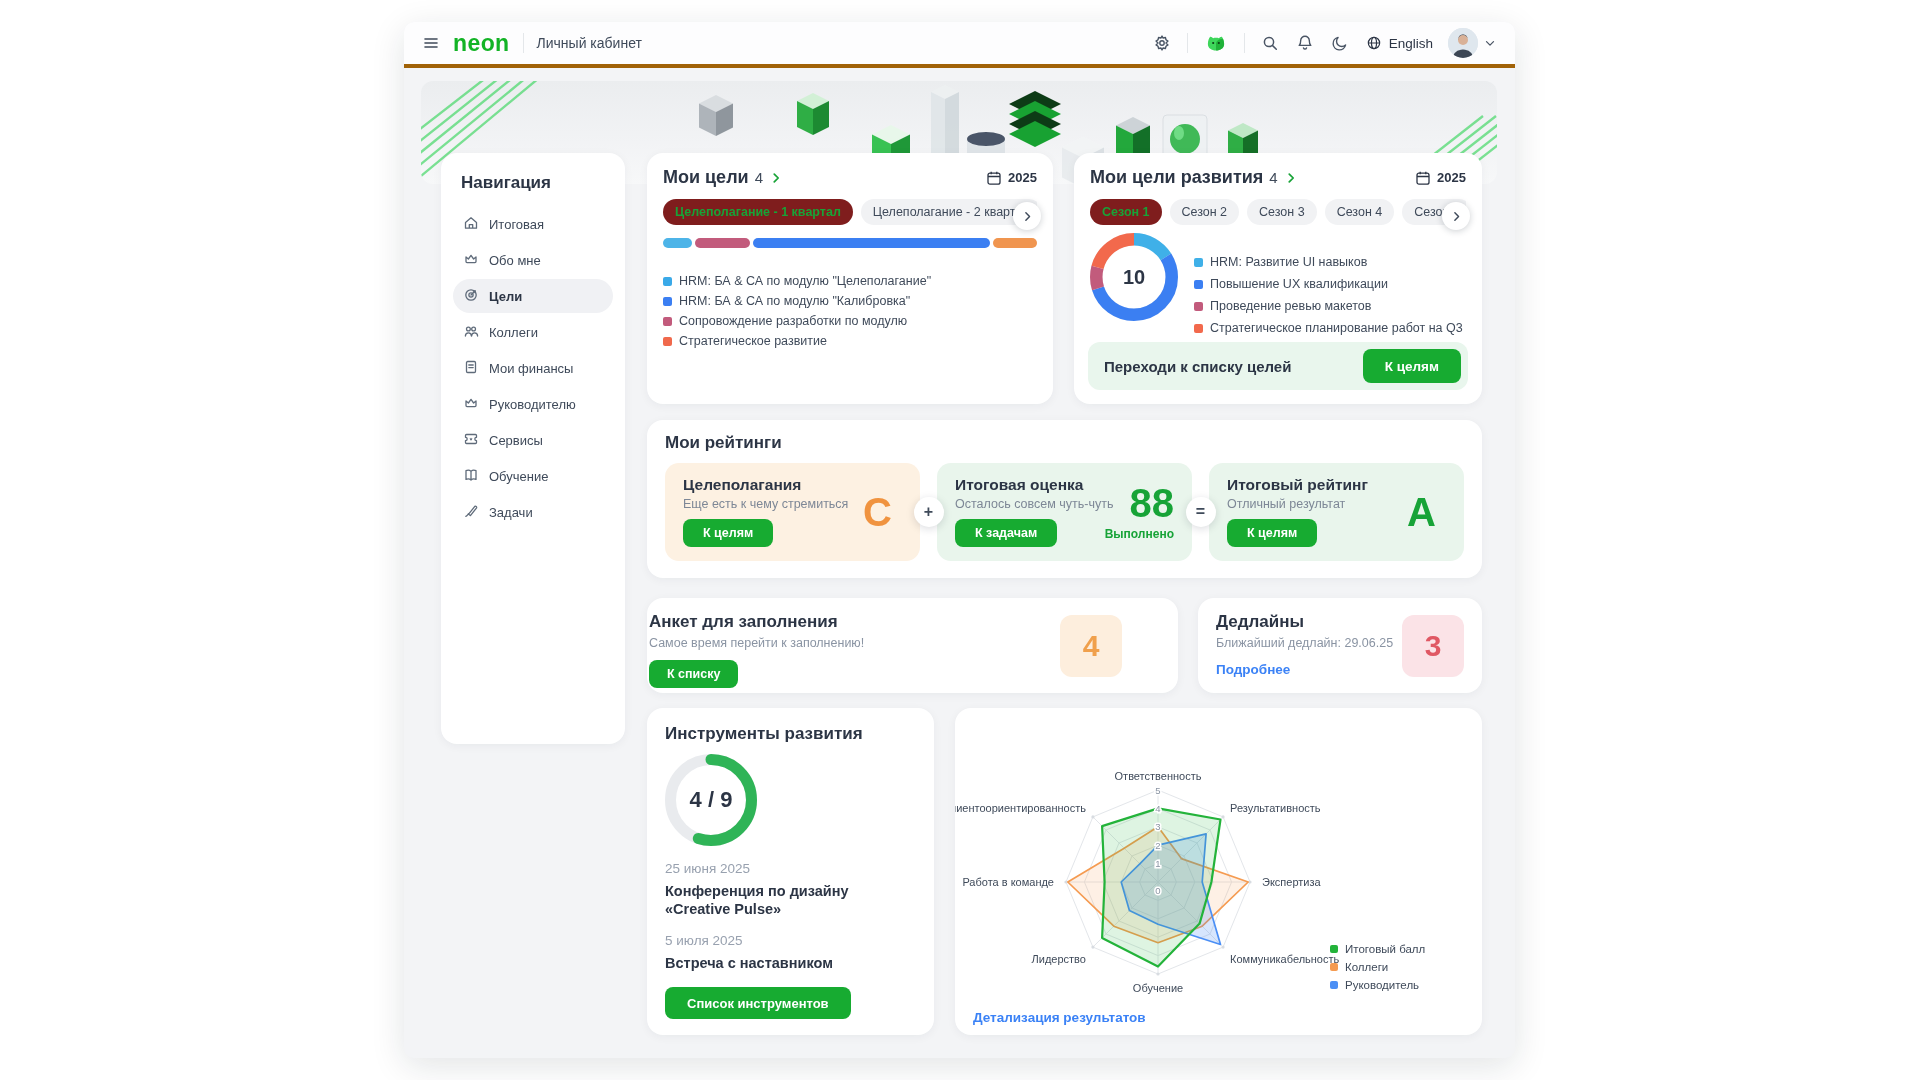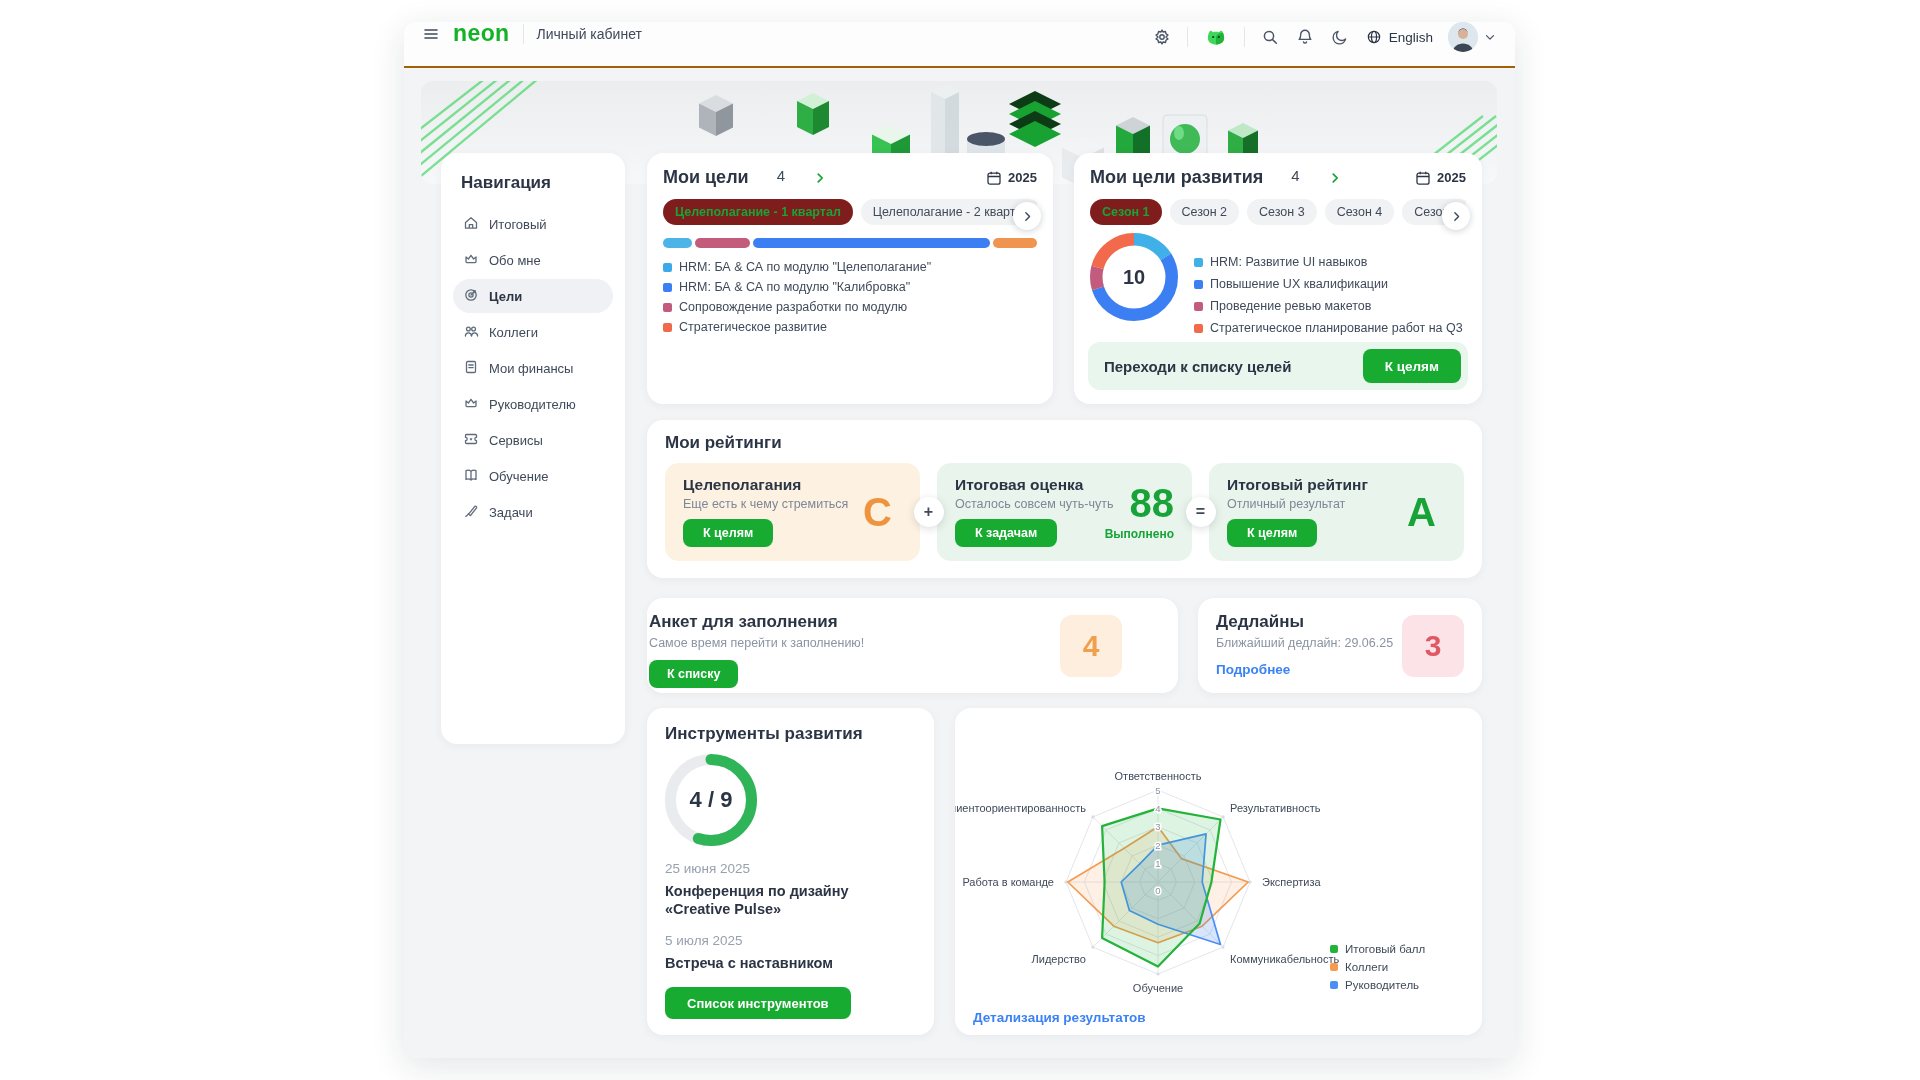--- a/index.html
+++ b/index.html
@@ -1,19 +1,19 @@
 <!DOCTYPE html>
 <html><head>
 <meta charset="utf-8">
 <style>
   html,body{margin:0;padding:0}
   body{width:1920px;height:1080px;background:#ffffff;font-family:"Liberation Sans",sans-serif;color:#2c3545;overflow:hidden;position:relative}
   .app{position:absolute;left:404px;top:22px;width:1111px;height:1036px;background:#f3f4f6;border-radius:10px;box-shadow:0 8px 34px rgba(20,30,45,.12);overflow:hidden}
   
-  .header{position:absolute;left:0;top:0;right:0;height:46px;background:#fdfdfe;border-bottom:2px solid #a16207;display:flex;align-items:flex-start;justify-content:space-between;padding:0 18px;box-sizing:border-box;z-index:6}
+  .header{position:absolute;left:0;top:0;right:0;height:46px;background:#fdfdfe;border-bottom:4px solid #a16207;display:flex;align-items:center;justify-content:space-between;padding:0 18px;box-sizing:border-box;z-index:6}
   .h-left,.h-right{display:flex;align-items:center}
   .h-left{gap:13px}
   .h-right{gap:15px}
   .icon-btn{display:flex;align-items:center;justify-content:center;cursor:pointer}
   .icon-btn svg{display:block}
   .logo{font-size:23px;font-weight:800;color:#12b325;letter-spacing:.4px;line-height:1;cursor:pointer}
   .h-title{font-size:14px;color:#3f4a5a}
   .vdiv{width:1px;height:20px;background:#e4e7ea}
   .lang{display:flex;align-items:center;gap:6px;font-size:13.5px;color:#2c3545;cursor:pointer}
   .avatar-wrap{display:flex;align-items:center;gap:5px;cursor:pointer}
@@ -22,31 +22,31 @@
   .hero{position:absolute;left:17px;top:59px;width:1076px;height:103px;border-radius:12px;background:linear-gradient(180deg,#ebedef 0%,#f2f3f5 60%,#f7f8f9 100%);overflow:hidden;z-index:1}
   
   .card{position:absolute;background:#fff;border-radius:16px;box-shadow:0 2px 10px rgba(25,35,50,.05);box-sizing:border-box;z-index:2}
   .nav-card{left:37px;top:131px;width:184px;height:591px;padding:18px 12px}
   .nav-title{font-size:17px;font-weight:700;margin:2px 8px 14px}
   .nav-item{display:flex;align-items:center;gap:10px;height:34px;padding:0 10px;border-radius:18px;font-size:13px;color:#3f4a5a;cursor:pointer;margin-bottom:2px}
   .nav-item.active{background:#f0f1f4;color:#2c3545;font-weight:700}
   .nav-item svg{flex:0 0 auto}
   .goals-card{left:243px;top:131px;width:406px;height:251px;padding:14px 16px}
   .dev-card{left:670px;top:131px;width:408px;height:251px;padding:14px 16px}
-  .card-head{display:flex;gap:28px}
+  .card-head{display:flex;align-items:center;gap:6px}
   .card-title{font-size:18px;font-weight:700}
   .card-count{font-size:15px;color:#3f4a5a}
   .year{margin-left:auto;display:flex;gap:6px;align-items:center;font-size:13px;font-weight:700;cursor:pointer}
   .tabs{position:relative;display:flex;gap:8px;margin-top:11px;height:26px;overflow:hidden}
   .pill{flex:0 0 auto;display:flex;align-items:center;height:26px;padding:0 12px;border-radius:14px;background:#f1f2f4;font-size:12.5px;color:#3f4a5a;white-space:nowrap;cursor:pointer}
   .pill.active{background:#7f1d1d;color:#18a337;font-weight:700}
   .tab-next{position:absolute;right:12px;top:49px;width:28px;height:28px;border-radius:50%;background:#fff;box-shadow:0 1px 7px rgba(20,30,45,.22);display:flex;align-items:center;justify-content:center;cursor:pointer;z-index:3}
   .seg-bar{display:flex;gap:3px;margin-top:13px;height:10px}
   .seg{border-radius:5px}
-  .legend{margin-top:9px}
+  .legend{margin-top:23px}
   .lrow{display:flex;align-items:center;gap:7px;height:20px;font-size:12.5px;color:#3f4a5a}
   .sq{width:9px;height:9px;border-radius:2px;flex:0 0 auto}
   .banner{position:absolute;left:14px;right:14px;bottom:14px;height:48px;background:#e9f6ed;border-radius:12px;display:flex;align-items:center;justify-content:space-between;padding:0 7px 0 16px;box-sizing:border-box}
   .banner-text{font-size:15px;font-weight:700}
   .btn{display:inline-flex;align-items:center;justify-content:center;background:#17ab31;color:#fff;border:none;border-radius:8px;height:34px;padding:0 22px;font-size:13.5px;font-weight:700;font-family:inherit;cursor:pointer;white-space:nowrap}
   .donut-row{display:flex;gap:16px;margin-top:8px;align-items:flex-start}
   .donut{position:relative;flex:0 0 auto}
   .donut-center{position:absolute;inset:0;display:flex;align-items:center;justify-content:center;font-weight:700}
   .dev-legend{margin-top:18px}
   .dev-legend .lrow{height:22px}
@@ -229,21 +229,21 @@
     </svg>
   </div>
 
   <aside class="card nav-card">
     <div class="nav-title">Навигация</div>
     <div id="sidebar-items">
         <div class="nav-item">
           <span><svg width="16" height="16" viewBox="0 0 16 16" fill="none" stroke="#5f6b7a" stroke-width="1.3" stroke-linejoin="round">
               <path d="M2.5 7.5 8 2.8l5.5 4.7v5.7h-11zM6.3 13.2V9.6h3.4v3.6"></path>
             </svg></span>
-          <span>Итоговый</span>
+          <span>Итоговая</span>
         </div>
         <div class="nav-item">
           <span><svg width="16" height="16" viewBox="0 0 16 16" fill="none" stroke="#5f6b7a" stroke-width="1.3" stroke-linejoin="round">
               <path d="M3 6l2.4 2L8 4.4 10.6 8 13 6v4.6a1 1 0 0 1-1 1H4a1 1 0 0 1-1-1z"></path>
             </svg></span>
           <span>Обо мне</span>
         </div>
         <div class="nav-item active">
           <span><svg width="16" height="16" viewBox="0 0 16 16" fill="none" stroke="#5f6b7a" stroke-width="1.3">
               <circle cx="8" cy="8" r="5.2"></circle>

